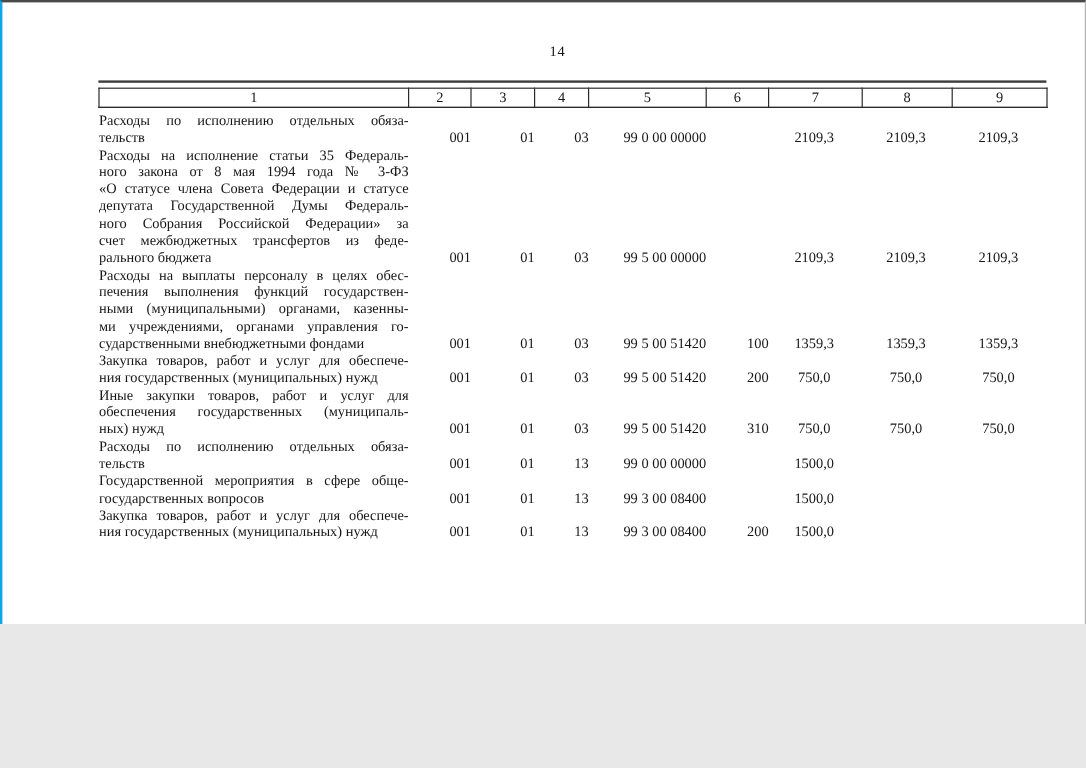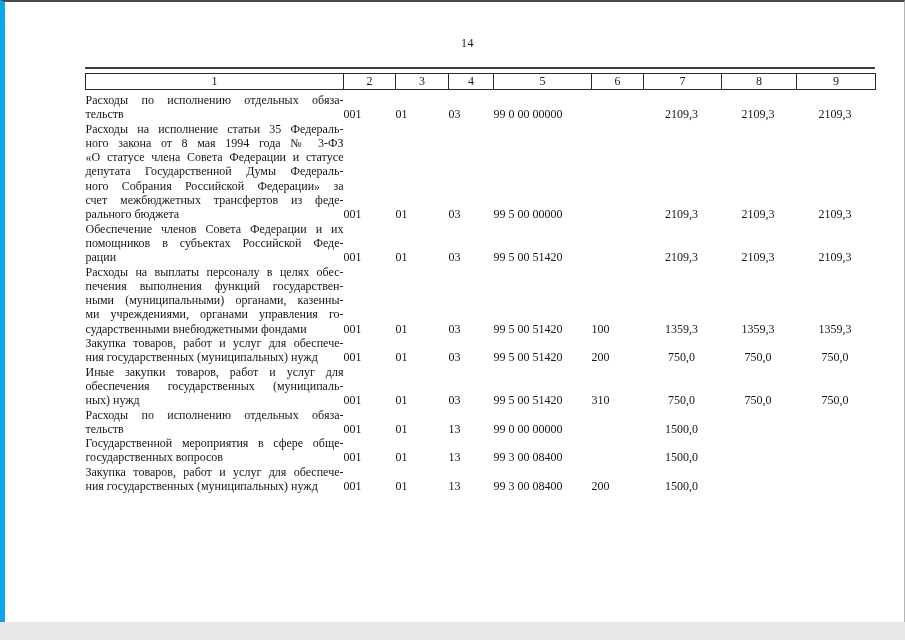--- a/index.html
+++ b/index.html
@@ -1,26 +1,26 @@
 <!DOCTYPE html>
 <html><head>
 <meta charset="utf-8">
 <style>
   html, body { margin: 0; padding: 0; background: #e8e8e8; }
   .page {
     position: relative;
     width: 905px;
-    height: 622px;
+    height: 520px;
     background: #ffffff;
     overflow: hidden;
     font-family: "Liberation Serif", "DejaVu Serif", serif;
     color: #161616;
     box-sizing: border-box;
     border-top: 2px solid #4a4a4a;
-    border-left: 5px solid #0ea5e9;
+    border-left: 2px solid #0ea5e9;
     border-right: 1px solid #b4b4b4;
   }
   .page-number {
     position: absolute;
     top: 34px;
     left: 20px;
     width: 885px;
     text-align: center;
     font-size: 12px;
     letter-spacing: 0.5px;
@@ -56,21 +56,21 @@
     vertical-align: bottom;
   }
   tbody tr:first-child td { padding-top: 3px; }
   td.desc { text-align: left; }
   .jline {
     text-align: justify;
     text-align-last: justify;
     white-space: nowrap;
   }
   .jline.last { text-align-last: left; }
-  td.code { text-align: left; }
+  td.code { text-align: right; }
   td.num  { text-align: center; padding-right: 2px; }
   .scan-artifact-line {
     position: absolute;
     top: 624px;
     left: 14px;
     width: 252px;
     height: 2px;
     background: linear-gradient(to right, #8a8a8a, #a9a9a9 55%, rgba(180,180,180,0));
   }
 </style>
@@ -137,35 +137,20 @@
             <td class="code">01</td>
             <td class="code">03</td>
             <td class="code">99 5 00 00000</td>
             <td class="code"></td>
             <td class="num">2109,3</td>
             <td class="num">2109,3</td>
             <td class="num">2109,3</td>
           </tr>
           <tr>
             <td class="desc">
-              <div class="jline">Обеспечение членов Совета Федерации и их</div>
-              <div class="jline">помощников в субъектах Российской Феде-</div>
-              <div class="jline last">рации</div>
-            </td>
-            <td class="code">001</td>
-            <td class="code">01</td>
-            <td class="code">03</td>
-            <td class="code">99 5 00 51420</td>
-            <td class="code"></td>
-            <td class="num">2109,3</td>
-            <td class="num">2109,3</td>
-            <td class="num">2109,3</td>
-          </tr>
-          <tr>
-            <td class="desc">
               <div class="jline">Расходы на выплаты персоналу в целях обес-</div>
               <div class="jline">печения выполнения функций государствен-</div>
               <div class="jline">ными (муниципальными) органами, казенны-</div>
               <div class="jline">ми учреждениями, органами управления го-</div>
               <div class="jline last">сударственными внебюджетными фондами</div>
             </td>
             <td class="code">001</td>
             <td class="code">01</td>
             <td class="code">03</td>
             <td class="code">99 5 00 51420</td>

